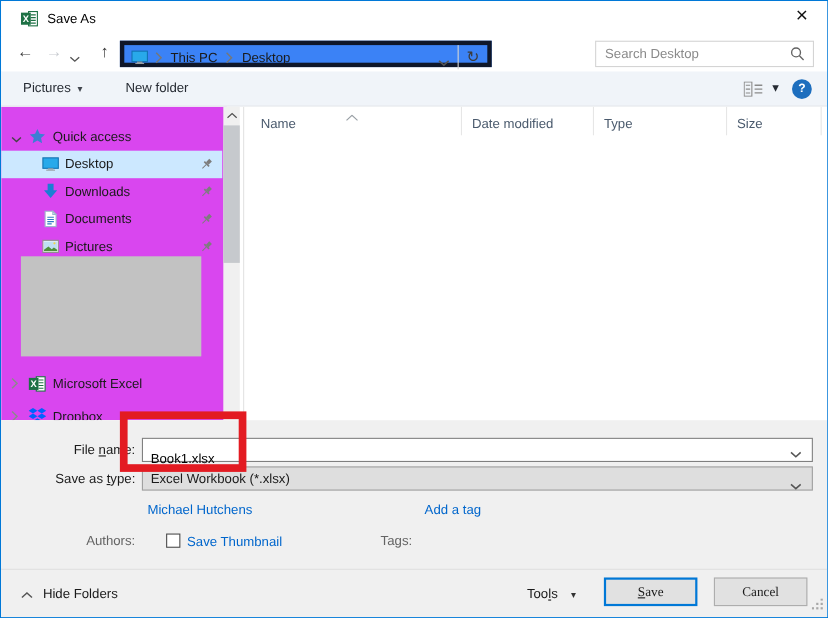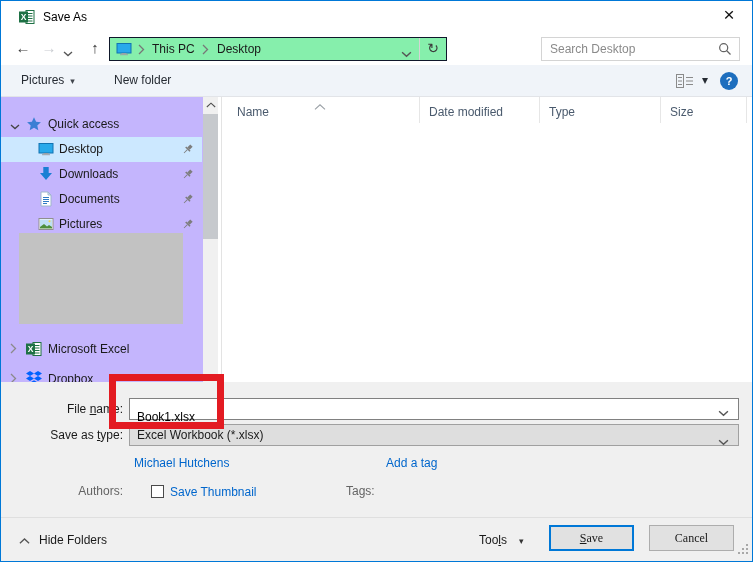--- a/index.html
+++ b/index.html
@@ -15,21 +15,21 @@
   .app-icon { left:18px; top:8px; width:16px; height:16px; }
   .close-btn { right:0; top:0; width:46px; height:30px; text-align:center; line-height:28px; font-size:19px; color:#111; cursor:pointer; }
 
   
   .navrow { left:0; top:32px; width:751px; height:32px; background:#fff; }
   .nav-glyph { top:0; height:32px; line-height:30px; font-size:15px; text-align:center; width:24px; }
   .back { left:10px; color:#3b3b3b; }
   .fwd { left:36px; color:#c9ccd1; }
   .nav-chev { left:62px; top:13px; }
   .up { left:82px; color:#3b3b3b; }
-  .addressbar { left:108px; top:4px; width:338px; height:24px; background:#86efac; border:1px solid #0f172a; }
+  .addressbar { left:108px; top:4px; width:338px; height:24px; background:#3b82f6; border:4px solid #0f172a; }
   .crumb-icon { left:6px; top:3px; width:16px; height:16px; }
   .crumb-sep { top:6px; }
   .crumb-text { top:0; height:22px; line-height:22px; color:#1a1a1a; }
   .addr-chev { right:34px; top:9px; }
   .refresh-seg { right:0; top:0; width:27px; height:22px; border-left:1px solid #d4d4d4; text-align:center; line-height:21px; font-size:14px; color:#3b3b3b; }
   .searchbox { left:540px; top:4px; width:199px; height:24px; border:1px solid #d4d4d4; background:#fff; }
   .searchbox input { position:absolute; left:8px; top:1px; width:160px; height:20px; border:none; outline:none; font-family:Liberation Sans, sans-serif; font-size:12px; color:#1a1a1a; }
   .searchbox input::placeholder { color:#8a8a8a; opacity:1; }
   .search-icon { right:7px; top:4px; width:14px; height:14px; }
 
@@ -47,21 +47,21 @@
   .content { left:0; top:96px; width:751px; height:285px; background:#fff; overflow:hidden; }
   .list-pane { position:absolute; left:220px; top:0; width:531px; height:285px; border-left:1px solid #e3e3e3; background:#fff; }
   .hdr-cell { position:absolute; top:0; height:26px; border-right:1px solid #e6e6e6; color:#4a5a6d; font-size:12px; line-height:30px; }
   .hdr-name  { left:1px;  width:197px; padding-left:14px; }
   .hdr-date  { left:198px; width:120px; padding-left:9px; }
   .hdr-type  { left:318px; width:121px; padding-left:9px; }
   .hdr-size  { left:439px; width:86px;  padding-left:9px; }
   .sort-caret { position:absolute; left:92px; top:2px; }
 
   
-  .sidebar { position:absolute; left:0; top:0; width:205px; height:285px; background:#c4b5fd;text-align:right; }
+  .sidebar { position:absolute; left:0; top:0; width:205px; height:285px; background:#d946ef;text-align:right; }
   .side-row { position:absolute; left:0; width:201px; height:25px; cursor:pointer; }
   .side-row.selected { background:#cce8ff; }
   .row-chev { position:absolute; left:9px; top:7px; }
   .row-icon { position:absolute; width:16px; height:16px; top:4px; }
   .lvl0 .row-icon { left:25px; }
   .lvl0 .row-label { position:absolute; left:47px; top:0; height:25px; line-height:25px; color:#1a1a1a; }
   .lvl1 .row-icon { left:37px; }
   .lvl1 .row-label { position:absolute; left:58px; top:0; height:25px; line-height:25px; color:#1a1a1a; }
   .pin { position:absolute; right:8px; top:6px; width:13px; height:13px; }
   .thumb-placeholder { position:absolute; left:18px; top:136px; width:164px; height:91px; background:#c2c2c2; }

